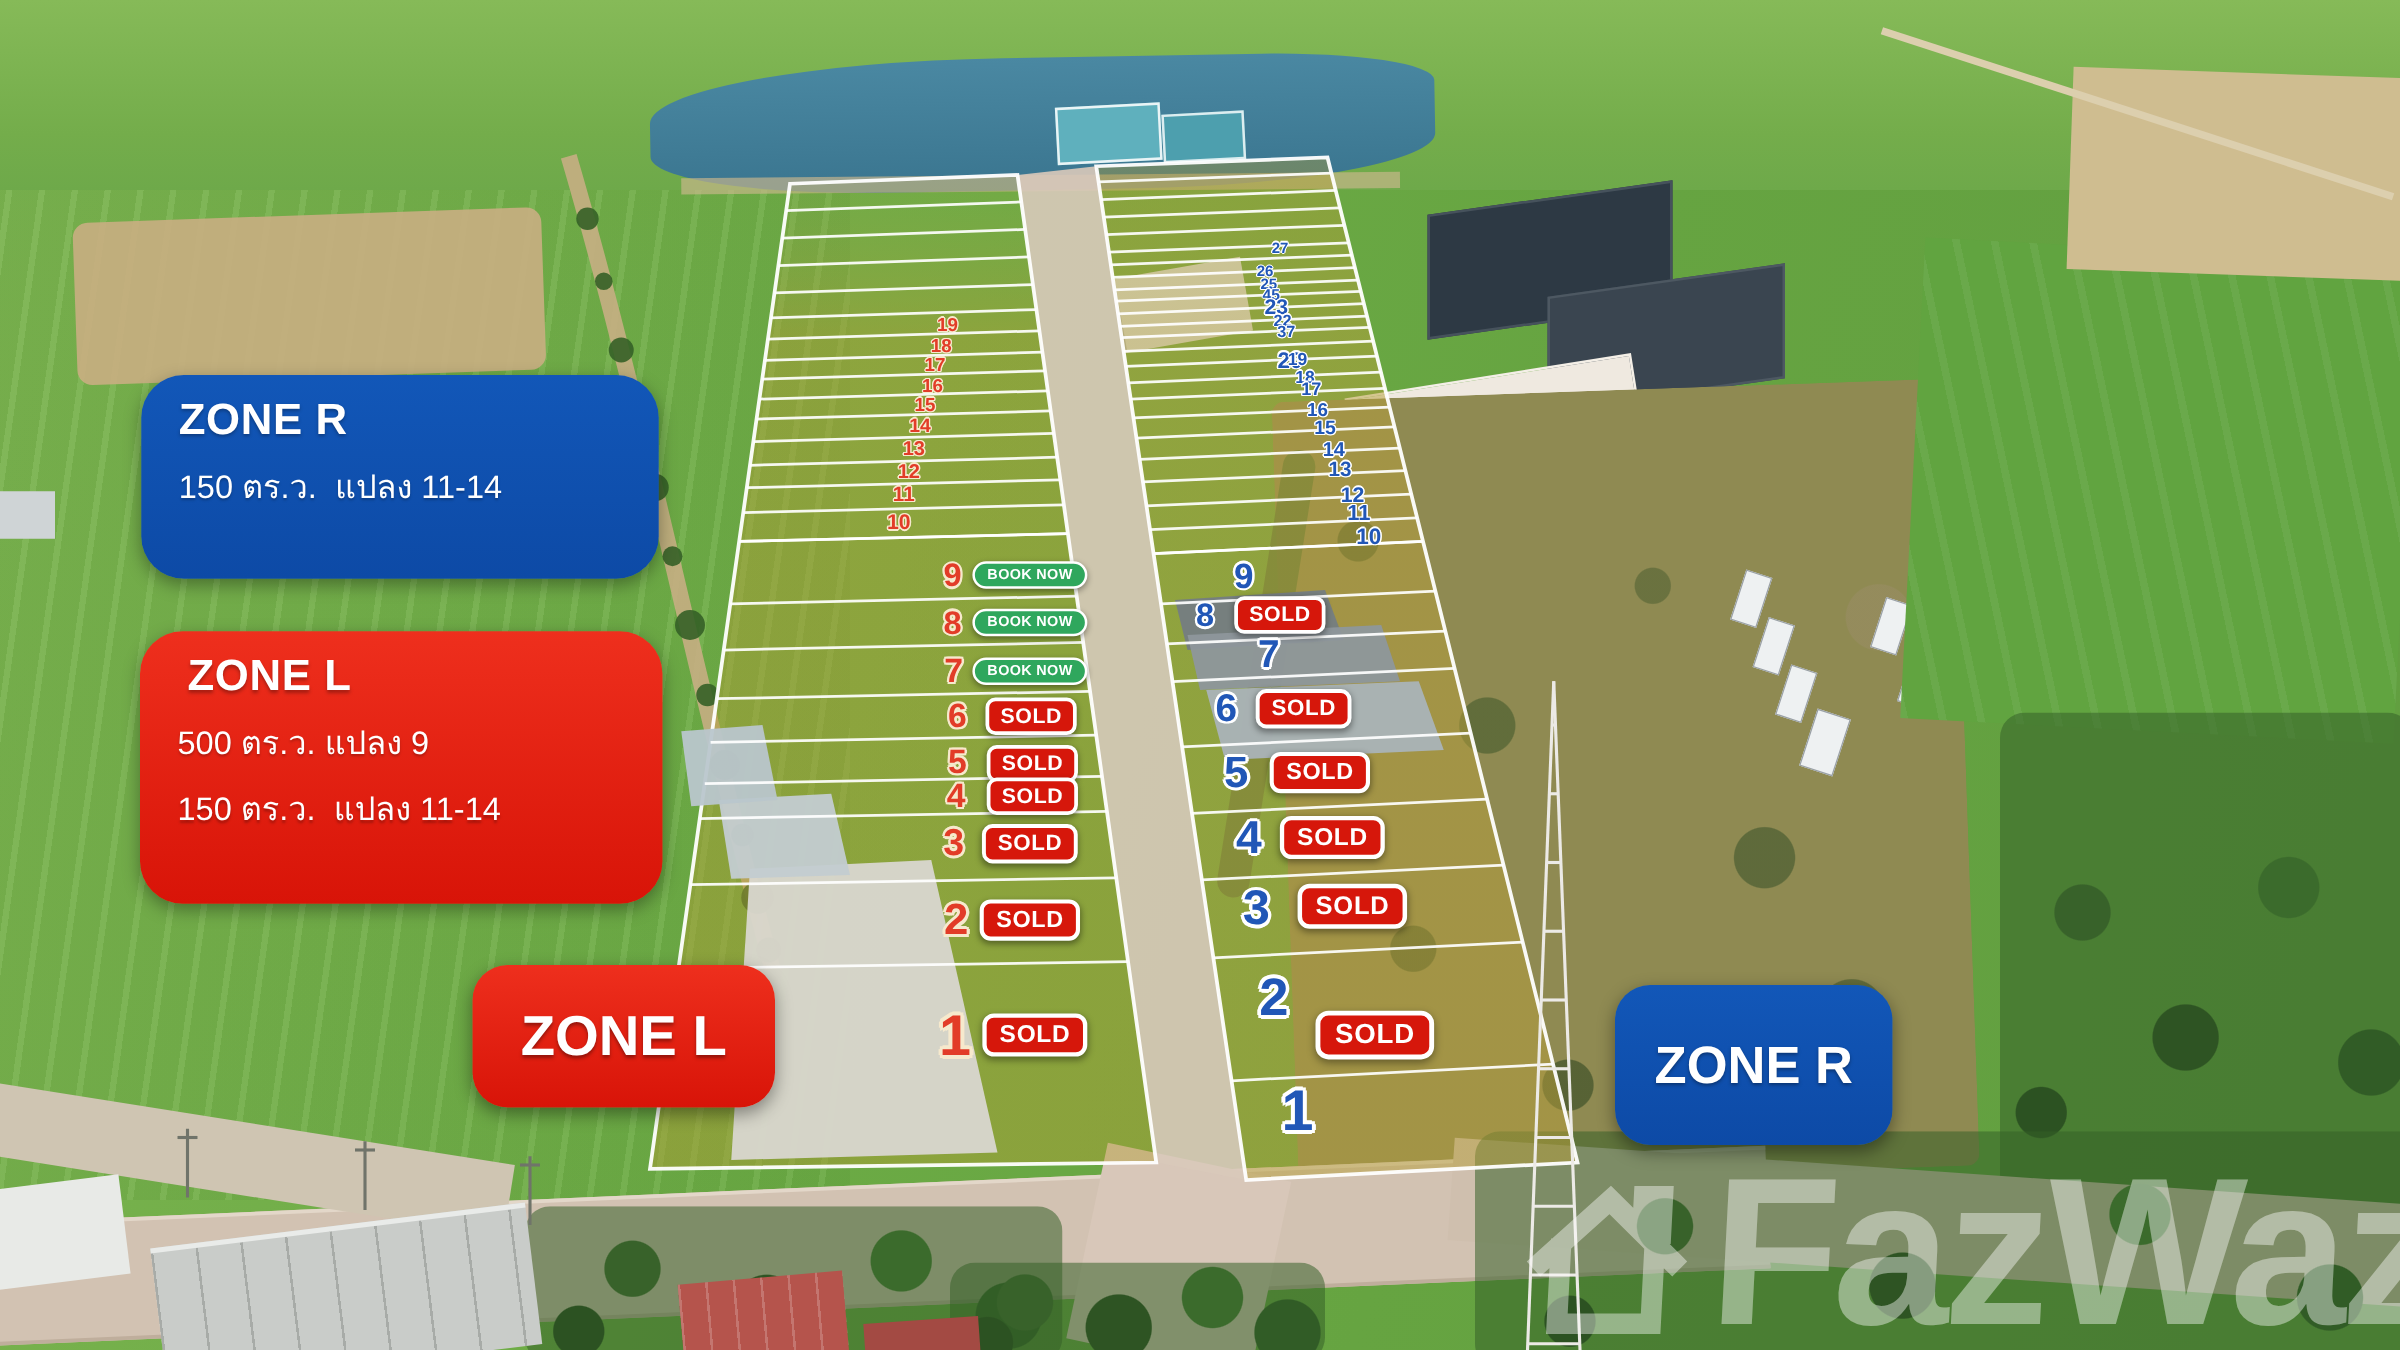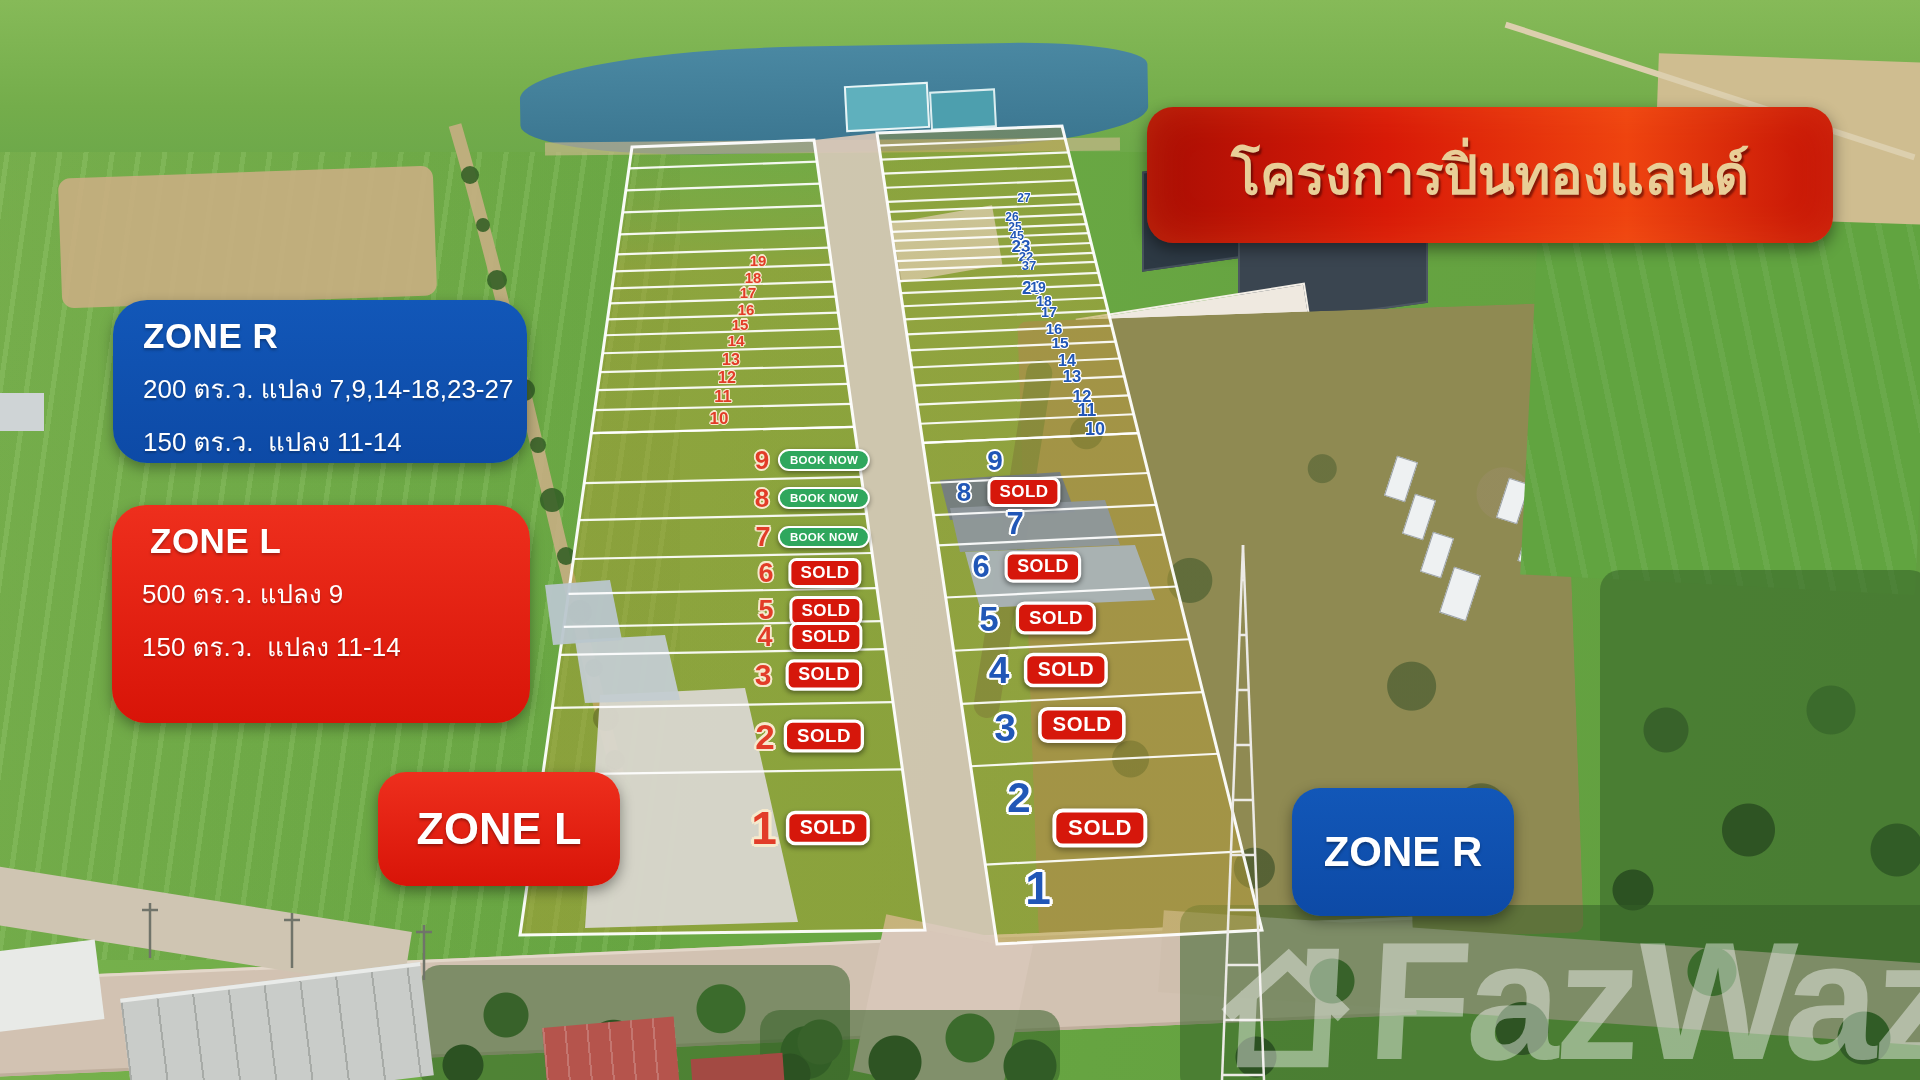--- a/index.html
+++ b/index.html
@@ -316,27 +316,23 @@
       <div class="badge sold" style="left: 1056px; top: 618px; transform: translate(-50%, -50%) scale(1.1);">SOLD</div>
       <div class="map-label num-blue" style="left: 999px; top: 670px; font-size: 37px;">4</div>
       <div class="badge sold" style="left: 1066px; top: 670px; transform: translate(-50%, -50%) scale(1.15);">SOLD</div>
       <div class="map-label num-blue" style="left: 1005px; top: 727px; font-size: 39px;">3</div>
       <div class="badge sold" style="left: 1082px; top: 725px; transform: translate(-50%, -50%) scale(1.2);">SOLD</div>
       <div class="map-label num-blue" style="left: 1019px; top: 798px; font-size: 42px;">2</div>
       <div class="badge sold" style="left: 1100px; top: 828px; transform: translate(-50%, -50%) scale(1.3);">SOLD</div>
       <div class="map-label num-blue" style="left: 1038px; top: 888px; font-size: 46px;">1</div>
     </div>
 
-  <div class="banner">
-    <span>โครงการปิ่นทองแลนด์</span>
-  </div>
 
   <div class="info-box blue">
     <div class="info-title">ZONE R</div>
-    <div class="info-line">200 ตร.ว. แปลง 7,9,14-18,23-27</div>
     <div class="info-line">150 ตร.ว.  แปลง 11-14</div>
   </div>
   <div class="info-box red">
     <div class="info-title">ZONE L</div>
     <div class="info-line">500 ตร.ว. แปลง 9</div>
     <div class="info-line">150 ตร.ว.  แปลง 11-14</div>
   </div>
 
   <div class="zone-badge red">ZONE L</div>
   <div class="zone-badge blue">ZONE R</div>

